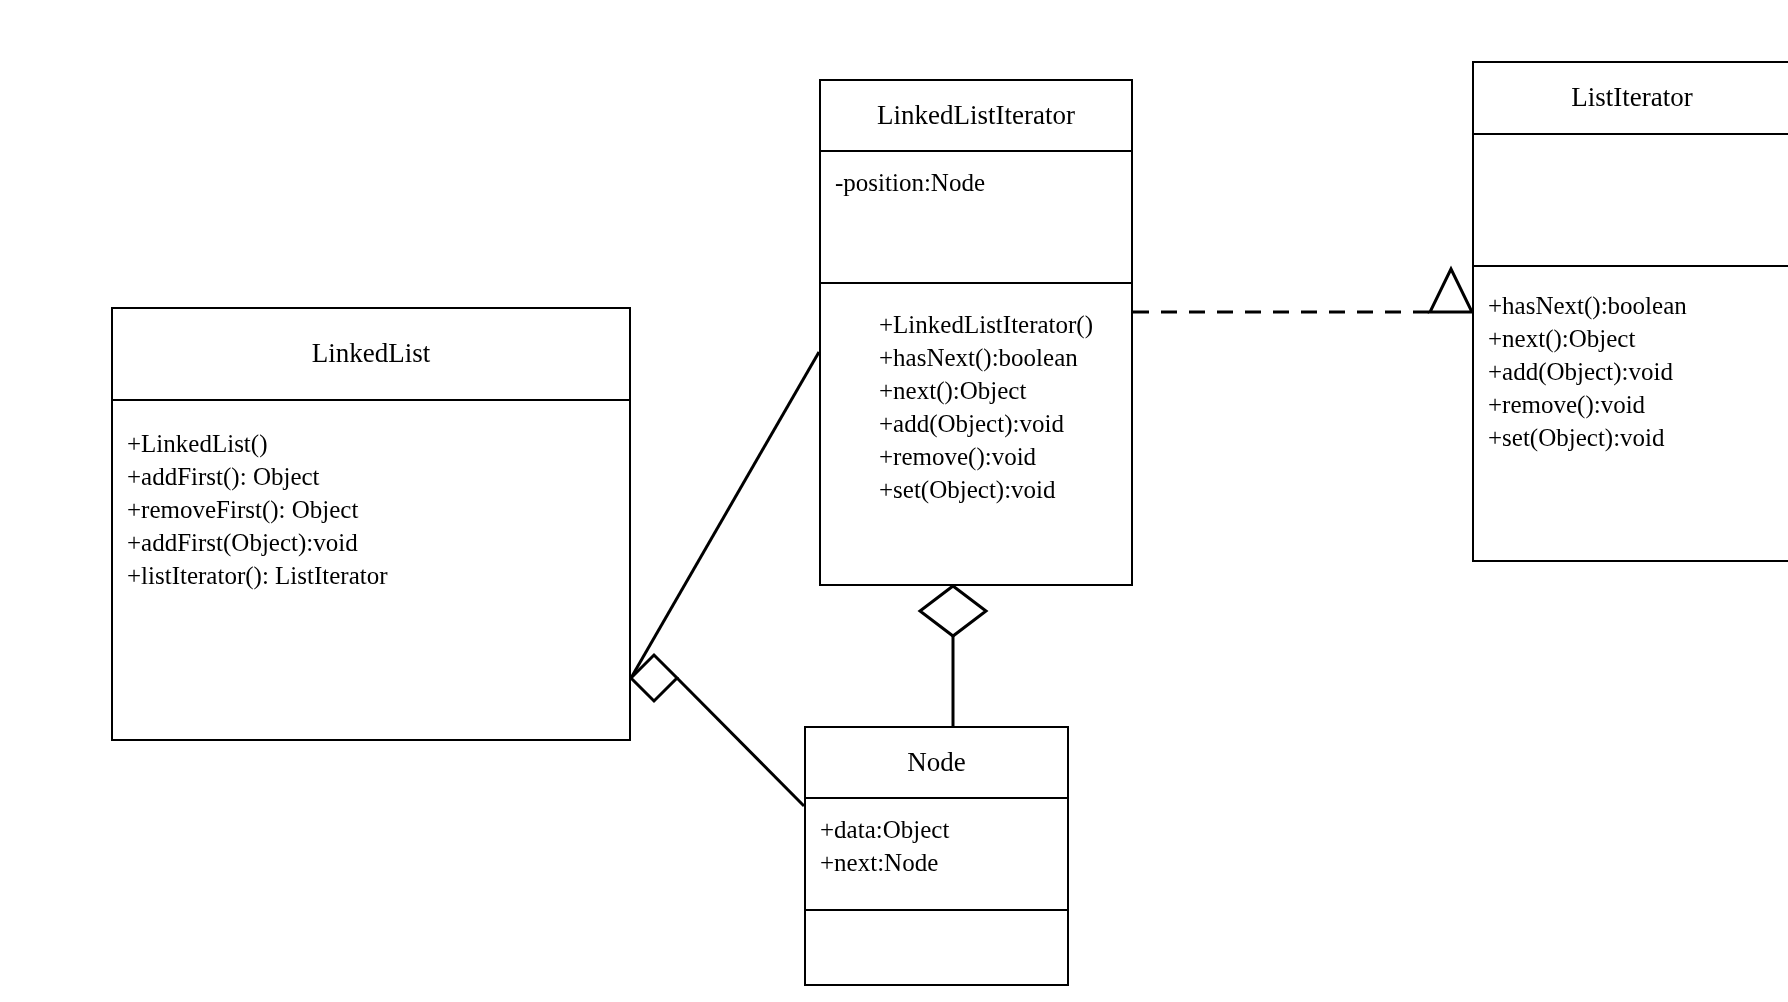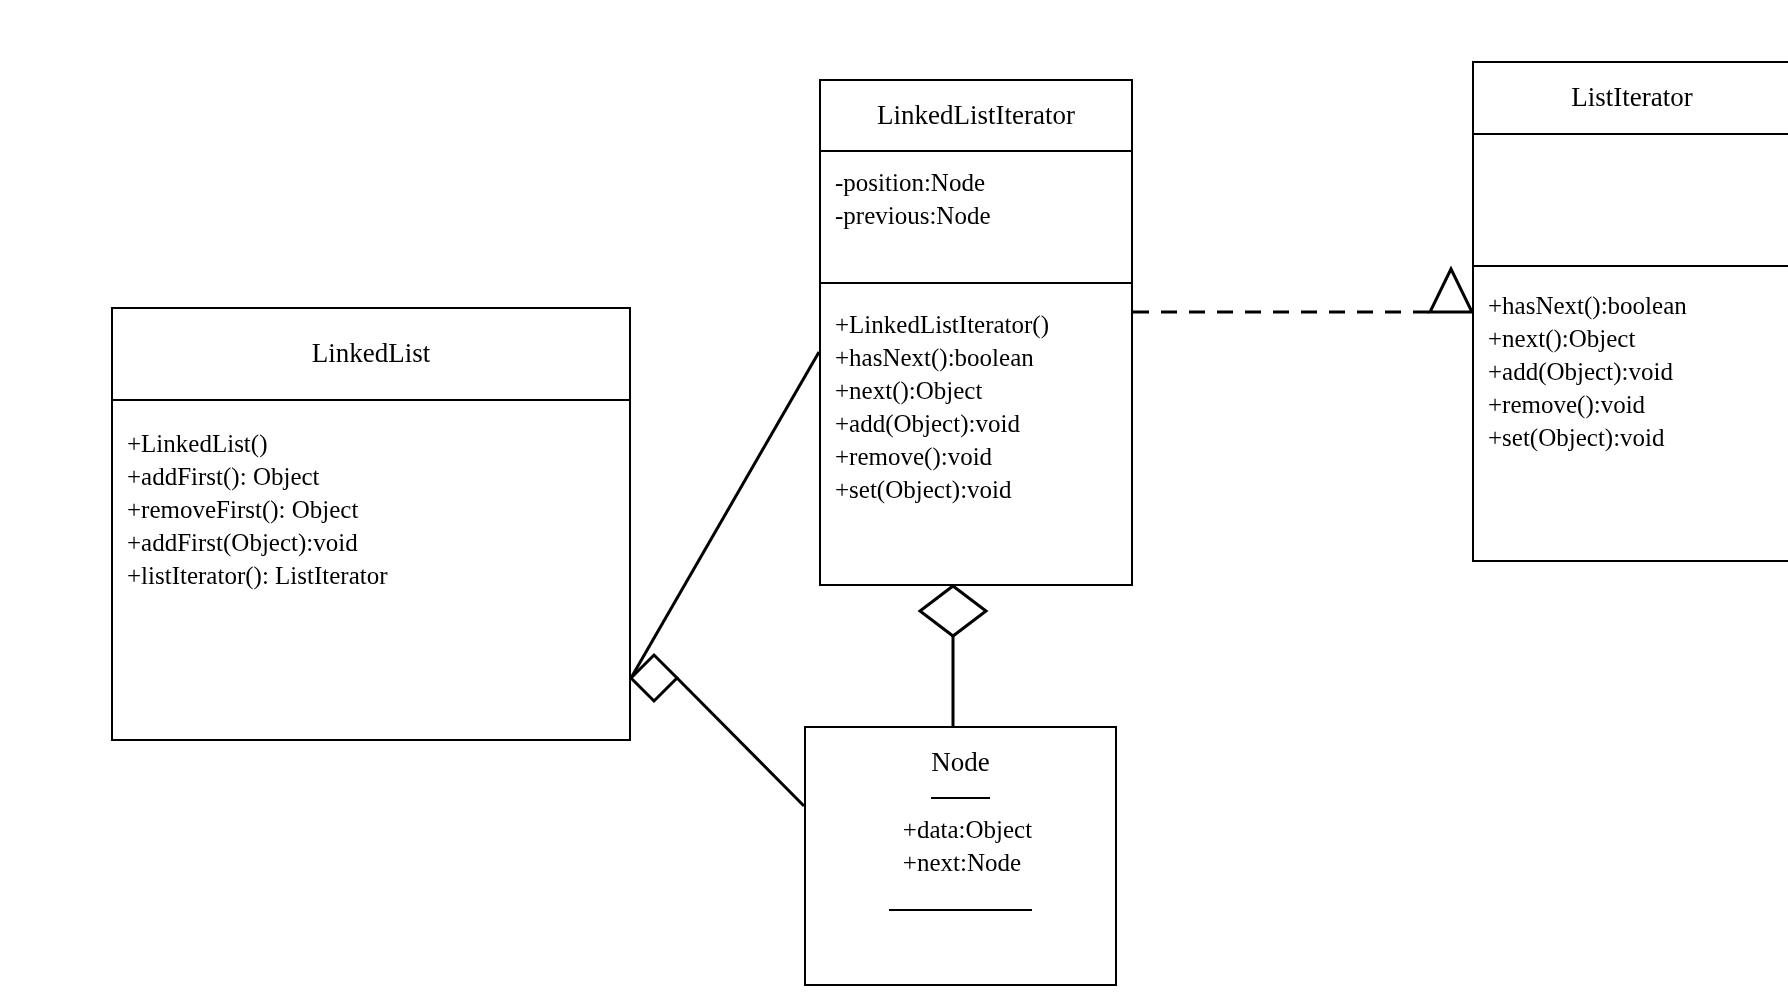--- a/index.html
+++ b/index.html
@@ -77,38 +77,37 @@
   #class-linkedlist .ops-compartment { padding-top: 26px; }
 
   #class-linkedlistiterator {
     left: 819px;
     top: 79px;
     width: 314px;
     height: 507px;
   }
   #class-linkedlistiterator .name-compartment { height: 71px; }
   #class-linkedlistiterator .attrs-compartment { height: 132px; padding-top: 14px; }
-  #class-linkedlistiterator .ops-compartment { padding-top: 24px; }
+  #class-linkedlistiterator .ops-compartment { padding-top: 24px; padding-left: 44px; }
 
   #class-listiterator {
     left: 1472px;
     top: 61px;
     width: 320px;
     height: 501px;
   }
   #class-listiterator .name-compartment { height: 72px; }
   #class-listiterator .attrs-compartment { height: 132px; }
   #class-listiterator .ops-compartment { padding-top: 22px; }
 
   #class-node {
     left: 804px;
     top: 726px;
-    width: 313px;
+    width: 265px;
     height: 260px;
-    align-items: center;
   }
   #class-node .name-compartment { height: 71px; }
   #class-node .attrs-compartment { height: 112px; padding-top: 14px; }
   #class-node .ops-compartment { height: 72px; }
 </style>
 </head>
 <body>
 
 <div id="canvas">
 
@@ -147,21 +146,20 @@
     </div>
   </div>
 
   <div class="uml-class" id="class-linkedlistiterator">
     <div class="compartment name-compartment">
       <div class="class-title">LinkedListIterator</div>
     </div>
     <div class="compartment attrs-compartment">
       <ul class="member-list">
         <li class="member-item">-position:Node</li>
-        <li class="member-item">-previous:Node</li>
       </ul>
     </div>
     <div class="compartment ops-compartment">
       <ul class="member-list">
         <li class="member-item">+LinkedListIterator()</li>
         <li class="member-item">+hasNext():boolean</li>
         <li class="member-item">+next():Object</li>
         <li class="member-item">+add(Object):void</li>
         <li class="member-item">+remove():void</li>
         <li class="member-item">+set(Object):void</li>

